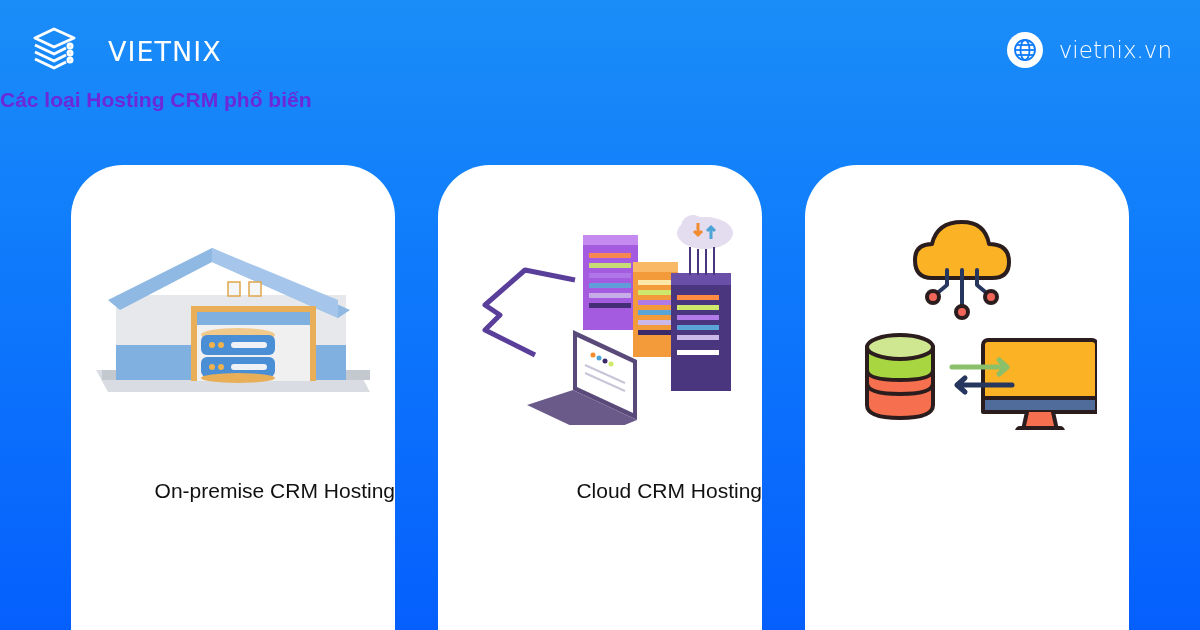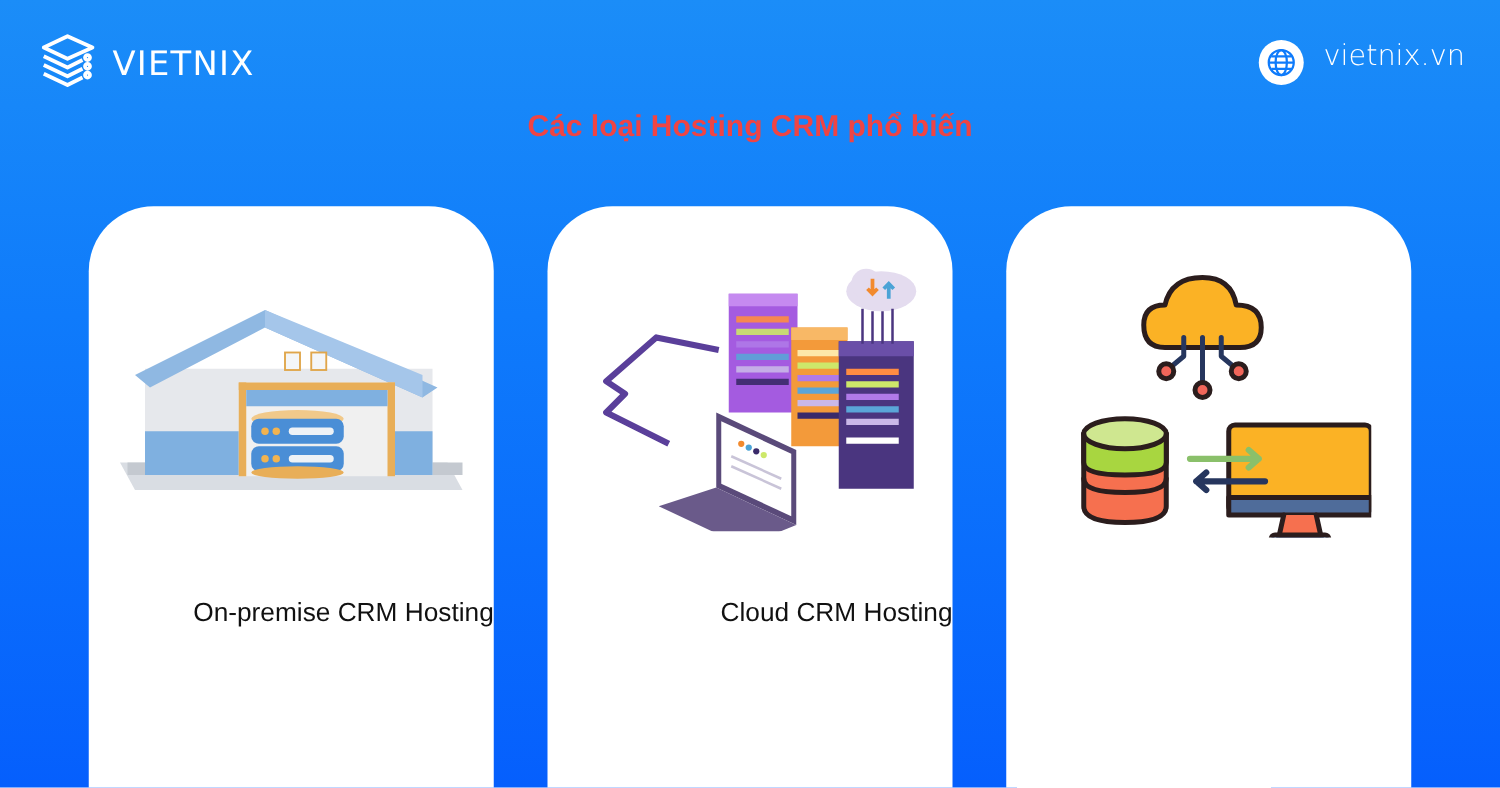--- a/index.html
+++ b/index.html
@@ -1,24 +1,24 @@
 <!DOCTYPE html>
 <html><head>
 <meta charset="utf-8">
 <style>
   html,body{margin:0;padding:0;}
   body{width:1200px;height:630px;overflow:hidden;position:relative;
     background:linear-gradient(180deg,#1b8df8 0%,#0f7bfb 40%,#055ffd 100%);
     font-family:"Liberation Sans",sans-serif;}
-  .logo{position:absolute;left:30px;top:24px;display:flex;align-items:center;gap:10px;}
+  .logo{position:absolute;left:30px;top:24px;display:flex;align-items:center;gap:28px;}
   .logo-text{color:#fff;font-family:"DejaVu Sans",sans-serif;font-size:27px;letter-spacing:1px;font-weight:normal;}
-  .site{position:absolute;right:28px;top:32px;display:flex;align-items:flex-start;gap:16px;}
+  .site{position:absolute;right:28px;top:32px;display:flex;align-items:center;gap:16px;}
   .site-text{color:#fff;font-family:"DejaVu Sans",sans-serif;font-size:23px;font-weight:300;}
   .globe{width:36px;height:36px;border-radius:50%;background:#fff;display:flex;align-items:center;justify-content:center;}
-  .title{position:absolute;left:0;right:0;top:88px;text-align:center;color:#ef4444;font-size:24px;font-weight:bold;}
+  .title{position:absolute;left:0;right:0;top:88px;color:#6d28d9;font-size:21px;font-weight:bold;}
   .card{position:absolute;top:165px;width:324px;height:500px;background:#fff;border-radius:52px 52px 0 0;}
   .card .illus{position:absolute;left:0;right:0;top:30px;height:240px;display:flex;justify-content:center;align-items:center;}
   .card .label{position:absolute;left:0;right:0;top:314px;text-align:right;font-size:21px;color:#111;}
 </style>
 </head>
 <body>
 
 <div class="logo">
   <span>
     <svg width="50" height="50" viewBox="0 0 50 50" fill="none" stroke="#fff" stroke-width="3" stroke-linejoin="round">

